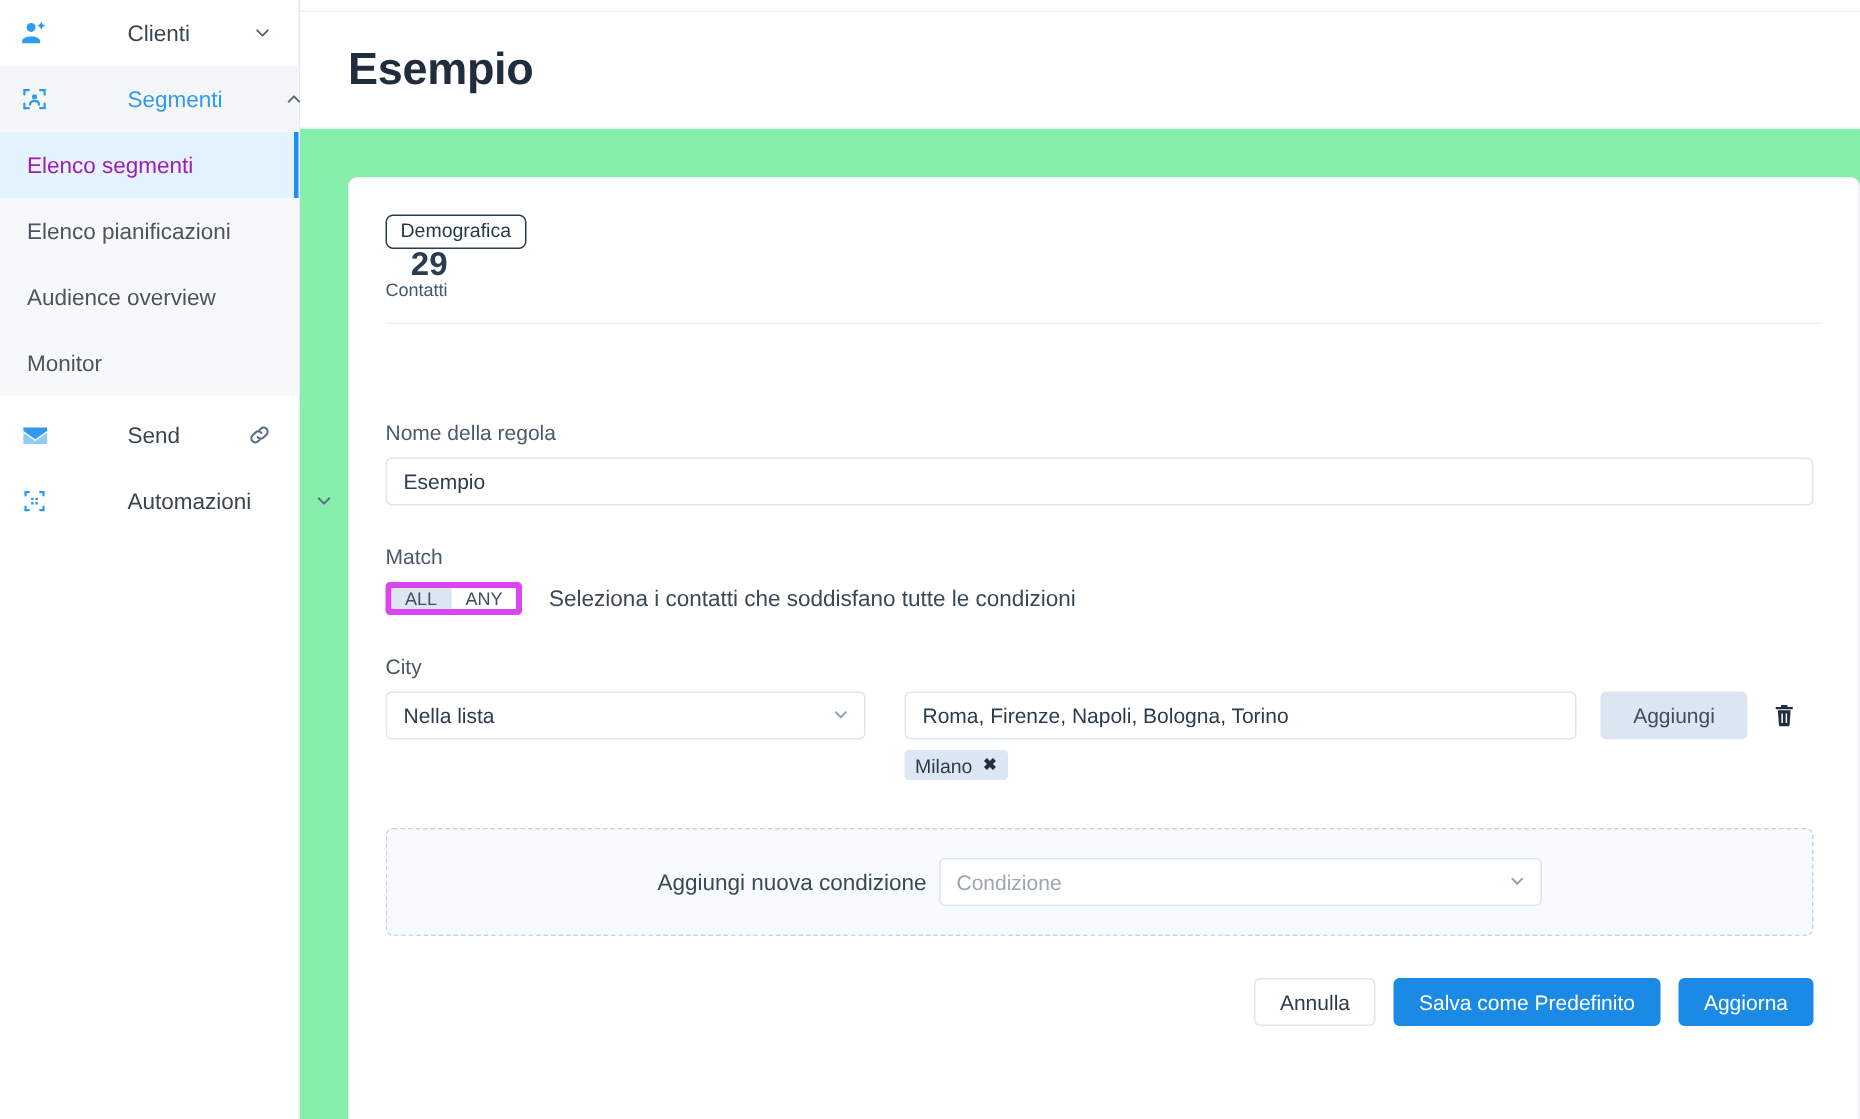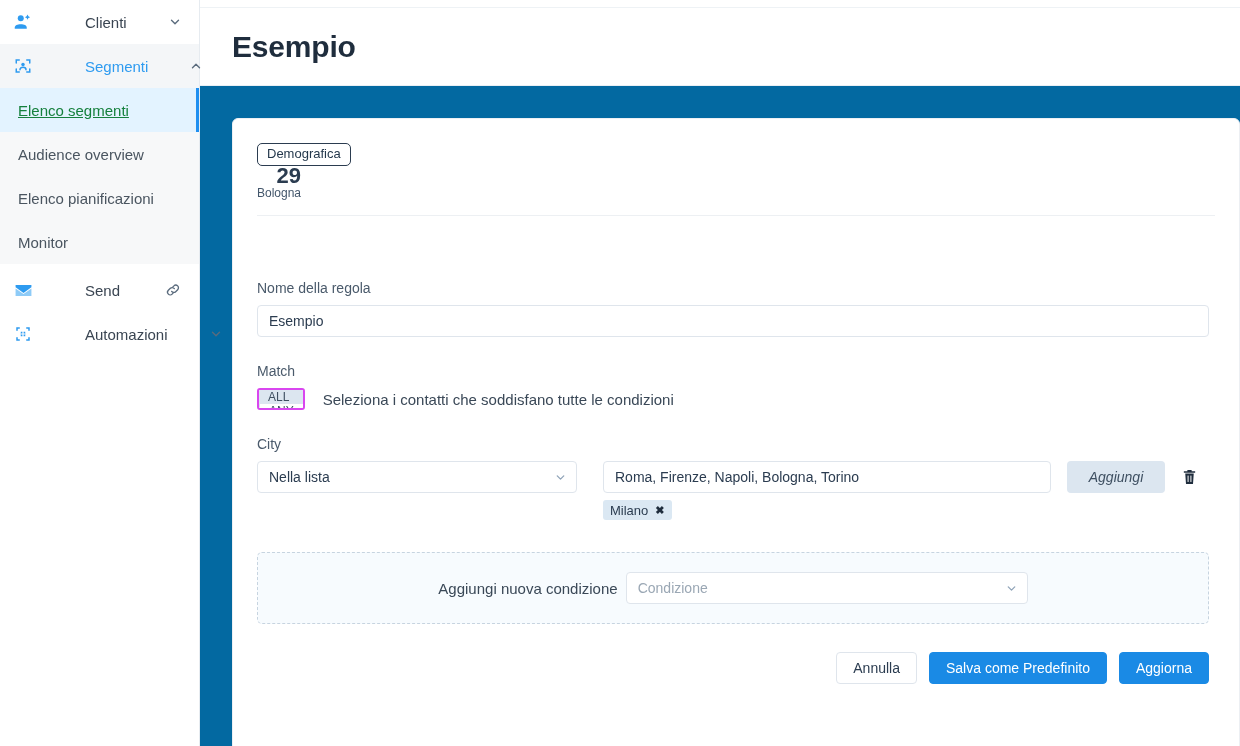--- a/index.html
+++ b/index.html
@@ -56,38 +56,37 @@
     display: flex; align-items: center;
     padding-left: 18px;
     font-size: 15px;
     color: #4a5560;
     cursor: pointer;
     position: relative;
     white-space: nowrap;
   }
   .sub-item.active {
     background: #e3f3ff;
-    color: #15803d;
-    text-decoration: underline;
+    color: #a21caf;
   }
   .sub-item.active::after {
     content: "";
     position: absolute;
     right: 0; top: 0; bottom: 0;
     width: 3px;
     background: #1f8ff0;
   }
   .nav-gap { height: 4px; background: #ffffff; }
   .link-ico { width: 16px; height: 16px; flex: 0 0 16px; color: #5a6b7d; }
 
   
   .main {
     flex: 1 1 auto;
     height: 746px;
-    background: #0369a1;
+    background: #86efac;
     display: flex; flex-direction: column;
     overflow: hidden;
   }
   .topbar {
     height: 8px;
     background: #ffffff;
     border-bottom: 1px solid #eef2f5;
     flex: 0 0 8px;
   }
   .pagehead {
@@ -160,25 +159,24 @@
     color: #2b3c50;
     padding: 0 11px;
     font-family: "Liberation Sans", sans-serif;
     outline: none;
   }
   .block-gap { height: 26px; }
 
   .toggle-row { display: flex; align-items: center; }
   .seg {
     display: inline-flex;
-    border: 2px solid #d946ef;
+    border: 4px solid #d946ef;
     border-radius: 3px;
     overflow: hidden;
     height: 22px;
-    flex-direction: column;
   }
   .seg-btn {
     font-size: 12px;
     padding: 0 9px;
     display: flex; align-items: center;
     color: #3e4f61;
     background: #ffffff;
     cursor: pointer;
     border: none;
     font-family: "Liberation Sans", sans-serif;
@@ -249,21 +247,20 @@
   }
   .add-btn {
     margin-left: 16px;
     width: 98px; height: 32px;
     background: #dce6f0;
     border: none; border-radius: 4px;
     font-size: 14px; color: #3e4f61;
     cursor: pointer;
     font-family: "Liberation Sans", sans-serif;
     flex: 0 0 98px;
-    font-style: italic;
   }
   .trash {
     margin-left: 14px;
     width: 20px; height: 32px;
     display: flex; align-items: center; justify-content: center;
     color: #1f2d3d;
     cursor: pointer;
     flex: 0 0 20px;
   }
 
@@ -347,24 +344,24 @@
             <polyline points="6 15 12 9 18 15"></polyline>
           </svg>
       </span>
     </div>
 
     <div class="submenu">
       <div class="sub-item active">
         <span>Elenco segmenti</span>
       </div>
       <div class="sub-item">
-        <span>Audience overview</span>
+        <span>Elenco pianificazioni</span>
       </div>
       <div class="sub-item">
-        <span>Elenco pianificazioni</span>
+        <span>Audience overview</span>
       </div>
       <div class="sub-item">
         <span>Monitor</span>
       </div>
     </div>
 
     <div class="nav-gap"></div>
 
     <div class="nav-group">
       <span class="nav-ico">
@@ -406,21 +403,21 @@
       <h1>Esempio</h1>
     </header>
 
     <div class="content">
       <div class="card">
 
         <div class="card-head">
           <span class="badge">Demografica</span>
           <div class="counts">
             <div class="num">29</div>
-            <div class="lbl">Bologna</div>
+            <div class="lbl">Contatti</div>
           </div>
         </div>
 
         <div class="form">
 
           
           <div class="fld-label">Nome della regola</div>
           <input class="text-input" type="text" value="Esempio" style="">
 
           <div class="block-gap"></div>

